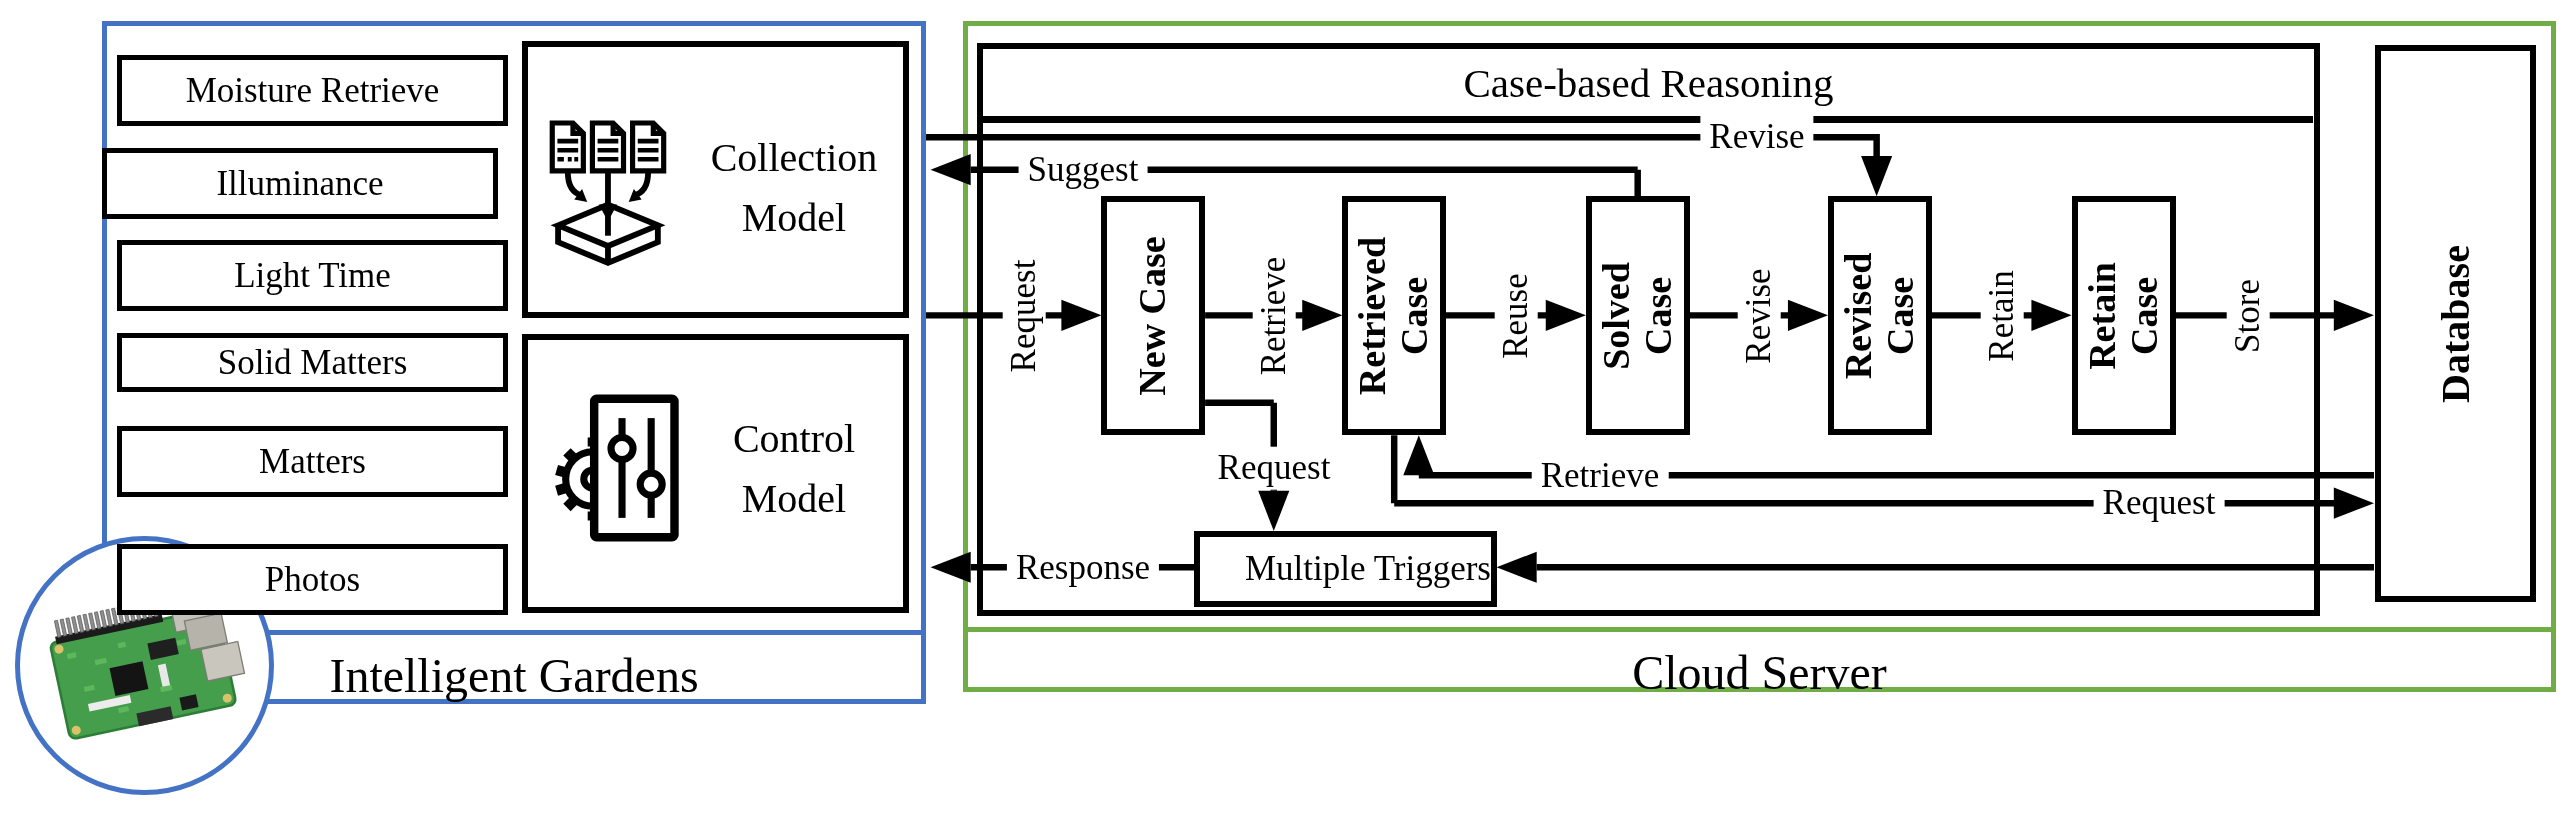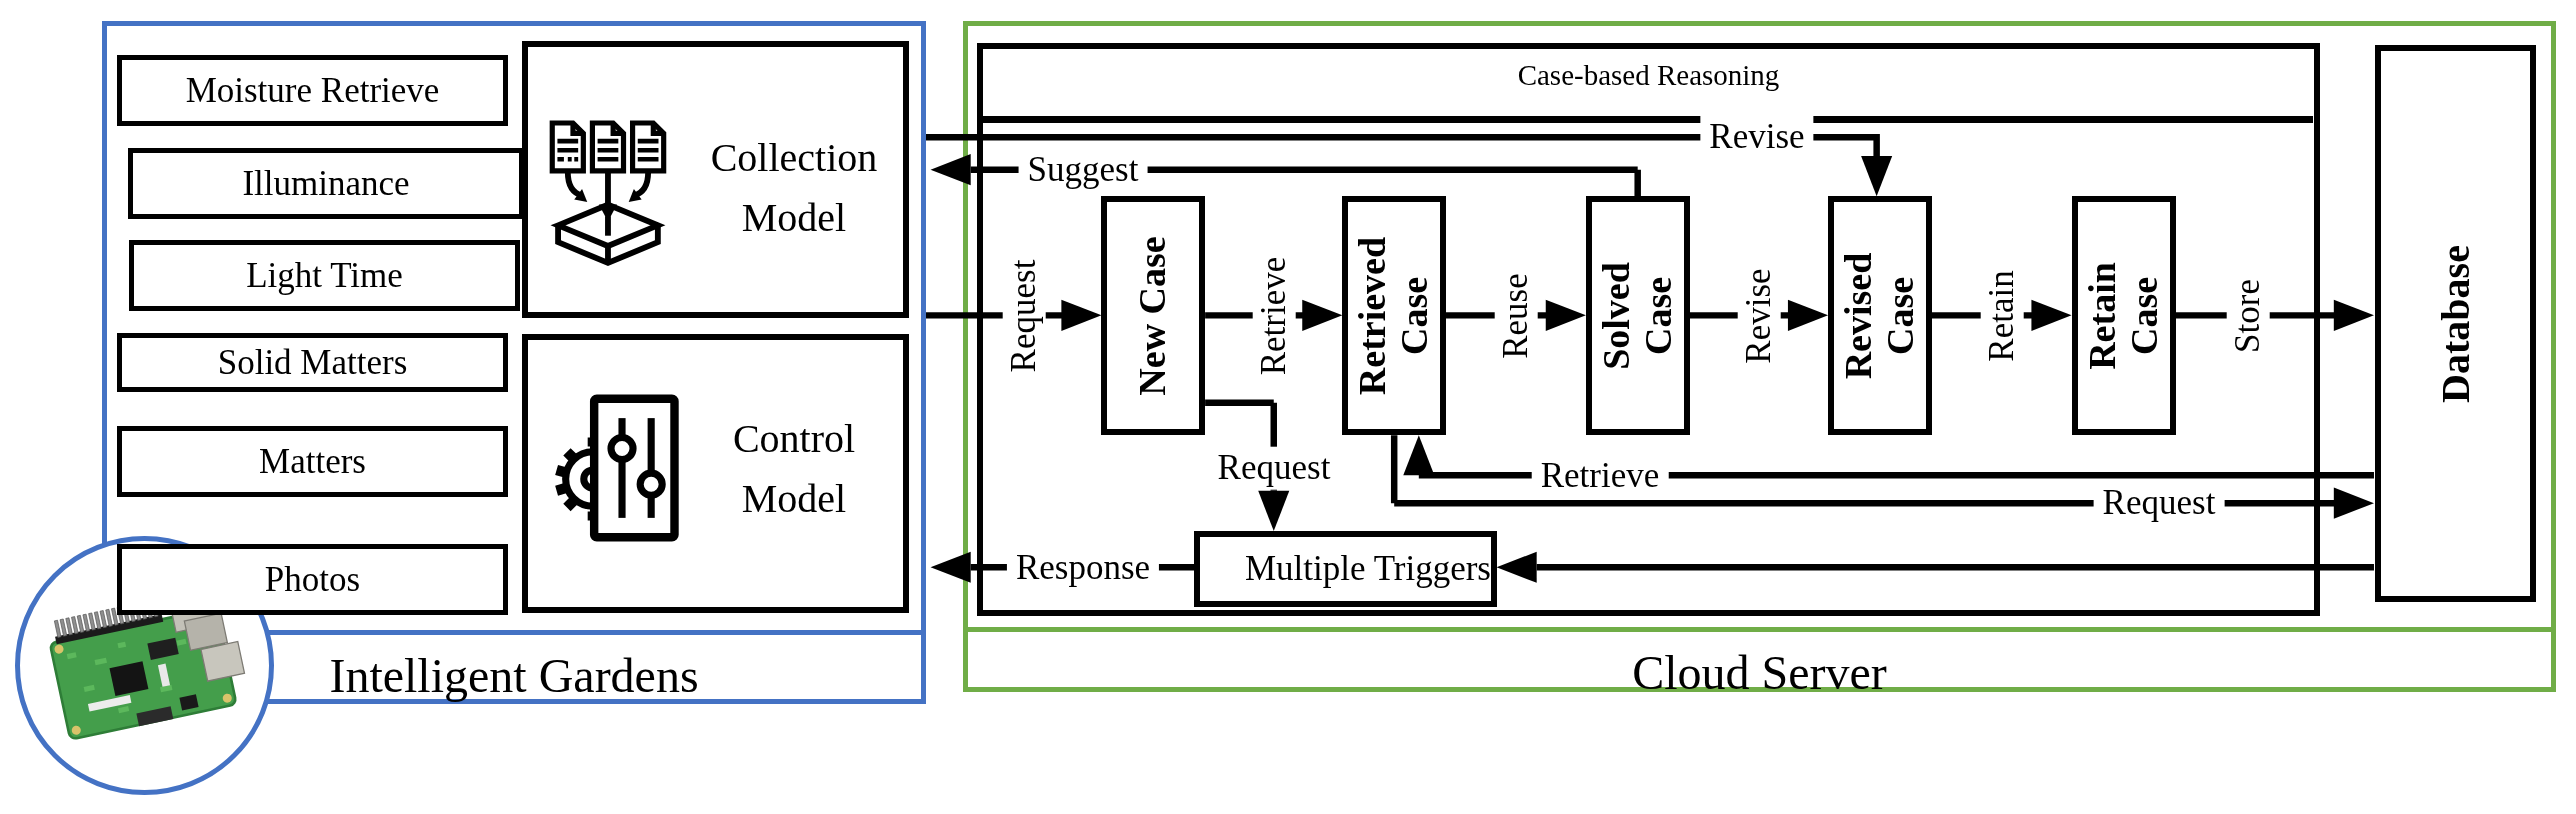--- a/index.html
+++ b/index.html
@@ -14,21 +14,21 @@
   .strip-label{display:flex;align-items:flex-start;justify-content:center;font-size:48px;z-index:2;margin-top:13px;}
   
   .bbox{position:absolute;box-sizing:border-box;border:6.5px solid #000;background:#fff;z-index:4;}
   .sensor{border-width:5.2px;display:flex;align-items:center;justify-content:center;font-size:35px;z-index:4;}
   .model-label{position:absolute;z-index:4;font-size:40px;text-align:center;line-height:1.5;}
   .vtext{position:absolute;left:50%;top:50%;transform:translate(-50%,-50%) rotate(-90deg);
          text-align:center;white-space:nowrap;font-weight:bold;font-size:38px;line-height:1.1;}
   .vtext span{display:block;}
   .dbtext{font-size:40px;}
   .mt-label{display:flex;align-items:center;justify-content:flex-end;font-size:35px;}
-  .cbr-title{position:absolute;left:0;right:0;text-align:center;font-size:29px;z-index:4;}
+  .cbr-title{position:absolute;left:0;right:0;text-align:center;font-size:41px;z-index:4;}
   .cbr-divider{position:absolute;background:#000;height:6.5px;z-index:4;}
   
   .hlabel{position:absolute;transform:translate(-50%,-50%);background:#fff;font-size:35px;
           padding:1.3px 9px;white-space:nowrap;z-index:6;}
   .vlabel{position:absolute;transform:translate(-50%,-50%) rotate(-90deg);background:#fff;font-size:35px;
           padding:1.3px 7.8px;white-space:nowrap;z-index:6;}
   .wires{position:absolute;left:0;top:0;z-index:5;}
   
   .pi-circle{position:absolute;border:5.8px solid #4472C4;border-radius:50%;background:#fff;
              overflow:hidden;z-index:3;}
@@ -40,24 +40,24 @@
 
   <div class="abs blue-frame" style="left:102px;top:21.4px;width:824px;height:683px;"></div>
   <div class="abs blue-div" style="left:102px;top:630px;width:824px;"></div>
   <div class="abs strip-label" style="left:107px;top:635px;width:814px;height:64px;">
     <span>Intelligent Gardens</span>
   </div>
 
   <div class="abs bbox sensor" style="left:117px;top:55px;width:391px;height:71px;">
     <span>Moisture Retrieve</span>
     </div>
-  <div class="abs bbox sensor" style="left:128px;top:148px;width:396px;height:71px;">
+  <div class="abs bbox sensor" style="left:102px;top:148px;width:396px;height:71px;">
     <span>Illuminance</span>
     </div>
-  <div class="abs bbox sensor" style="left:117px;top:240px;width:391px;height:71px;margin-left:12px;">
+  <div class="abs bbox sensor" style="left:117px;top:240px;width:391px;height:71px;">
     <span>Light Time</span>
     </div>
   <div class="abs bbox sensor" style="left:117px;top:333px;width:391px;height:59px;">
     <span>Solid Matters</span>
     </div>
   <div class="abs bbox sensor" style="left:117px;top:426px;width:391px;height:71px;">
     <span>Matters</span>
     </div>
   <div class="abs bbox sensor" style="left:117px;top:544px;width:391px;height:71px;">
     <span>Photos</span>

